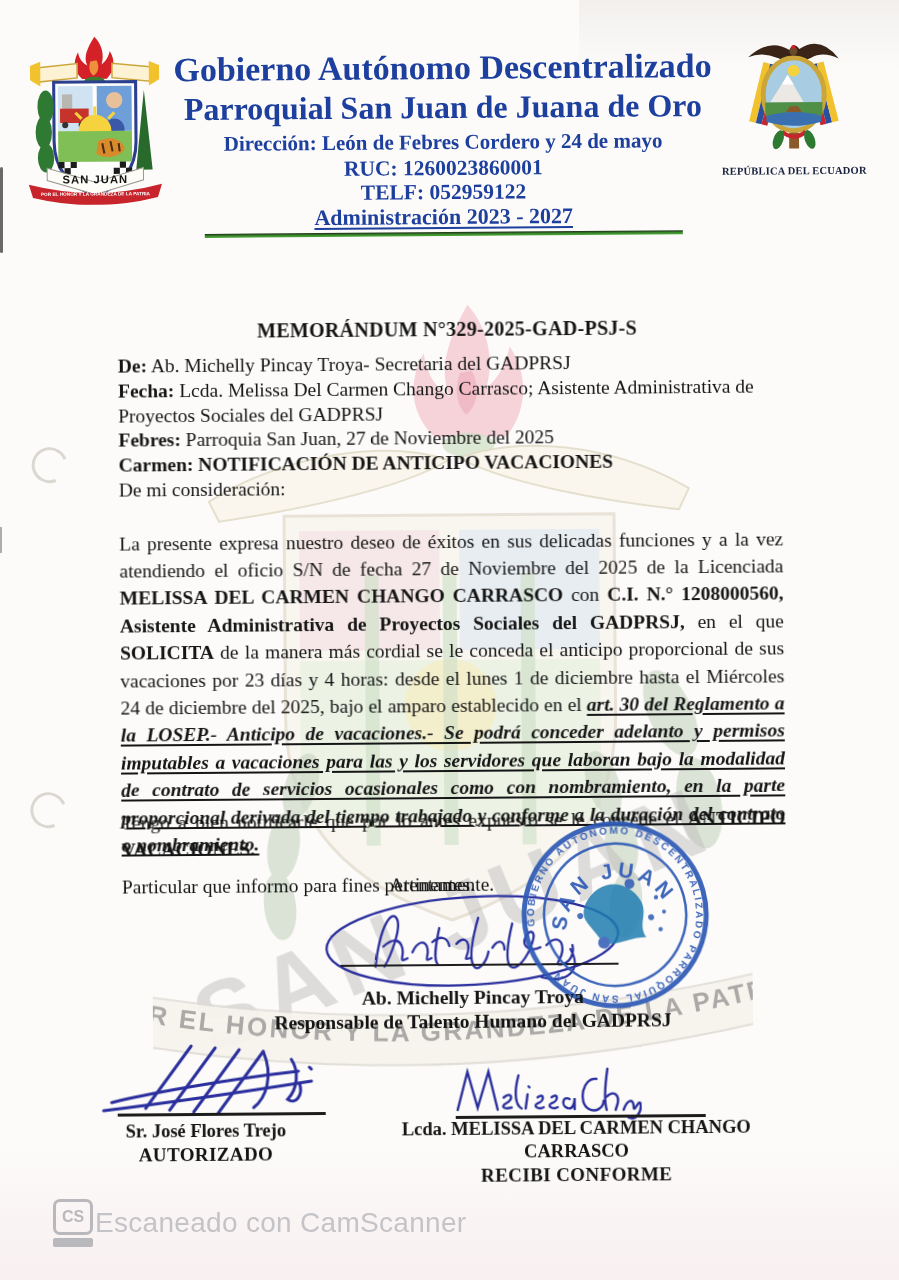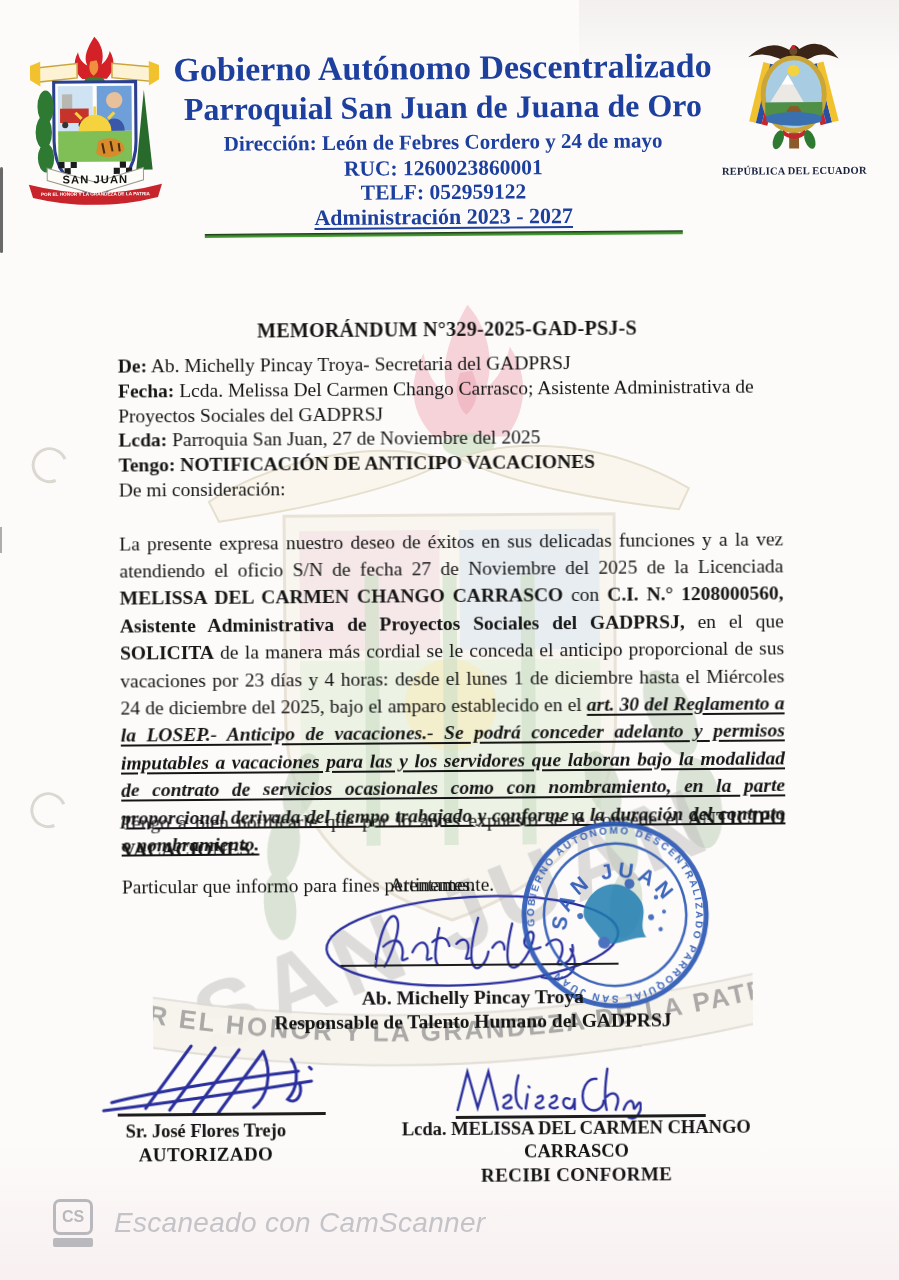--- a/index.html
+++ b/index.html
@@ -68,28 +68,28 @@
   .sig-melissa{left:448px;top:1062px;width:190px;height:62px;}
   .stamp{position:absolute;left:515px;top:818px;width:196px;height:196px;transform:rotate(-15deg);opacity:.92;}
 
   .sig-block{position:absolute;text-align:center;color:#141414;}
   .sig-block .name{font-size:18.5px;font-weight:700;line-height:23px;}
   .sig-block .status{font-size:19px;font-weight:700;line-height:24px;letter-spacing:.4px;}
   .sig-left-block{top:1118px;left:92px;width:220px;}
   .sig-right-block{top:1118px;left:375px;width:395px;}
 
   
-  .footer{position:absolute;top:1199px;left:52px;display:flex;align-items:center;gap:20px;
+  .footer{position:absolute;top:1199px;left:52px;display:flex;align-items:center;gap:1px;
     color:#c4c3c7;font-family:"Liberation Sans",sans-serif;}
   .cs-icon{width:42px;display:flex;flex-direction:column;align-items:center;}
   .cs-key{width:34px;height:30px;border:3px solid #b9b8bc;border-radius:7px;
     display:flex;align-items:center;justify-content:center;
     font-size:16px;font-weight:700;color:#b9b8bc;}
   .cs-base{width:40px;height:9px;background:#b9b8bc;border-radius:2px;margin-top:3px;}
-  .footer-text{font-size:28px;letter-spacing:.3px;font-style:italic;}
+  .footer-text{font-size:28px;letter-spacing:.3px;}
 </style>
 </head>
 <body>
 
 <div class="page">
 
   <div class="tint-top"></div>
   <div class="tint-bottom"></div>
   <div class="edge1"></div>
   <div class="edge2"></div>
@@ -217,22 +217,22 @@
         </svg>
         <div class="caption">REPÚBLICA DEL ECUADOR</div>
       </div>
     </div>
 
     <div class="memo-title">MEMORÁNDUM N°329-2025-GAD-PSJ-S</div>
 
     <div class="meta">
       <div><b>De:</b><span> Ab. Michelly Pincay Troya- Secretaria del GADPRSJ</span></div>
       <div><b>Fecha:</b><span> Lcda. Melissa Del Carmen Chango Carrasco; Asistente Administrativa de Proyectos Sociales del  GADPRSJ</span></div>
-      <div><b>Lcda:</b><span> Parroquia San Juan, 27 de Noviembre del 2025</span></div>
-      <div><b>Tengo:</b><b> NOTIFICACIÓN DE ANTICIPO VACACIONES</b></div>
+      <div><b>Febres:</b><span> Parroquia San Juan, 27 de Noviembre del 2025</span></div>
+      <div><b>Carmen:</b><b> NOTIFICACIÓN DE ANTICIPO VACACIONES</b></div>
       <div>De mi consideración:</div>
     </div>
 
     <p class="body-p p1"><span>La presente expresa nuestro deseo de éxitos en sus delicadas funciones y a la vez atendiendo el oficio S/N de fecha 27 de Noviembre del 2025 de la Licenciada </span><b>MELISSA DEL CARMEN CHANGO CARRASCO</b><span> con </span><b>C.I. N.° 1208000560, Asistente Administrativa de Proyectos Sociales del  GADPRSJ,</b><span> en el que </span><b>SOLICITA</b><span> de la manera más cordial se le conceda el anticipo proporcional de sus vacaciones por 23 días y 4 horas: desde el lunes 1 de diciembre hasta el Miércoles 24 de diciembre del 2025, bajo el amparo establecido en el </span><span class="law">art. 30 del Reglamento a la LOSEP.- Anticipo de vacaciones.- Se podrá conceder adelanto y permisos imputables a vacaciones para las y los servidores que laboran bajo la modalidad de contrato de servicios ocasionales como con nombramiento, en la parte proporcional derivada del tiempo trabajado y conforme a la duración del contrato o nombramiento.</span></p>
 
     <p class="body-p p2"><span>Tengo a bien notificarle que por lo antes expuesto se le concede el </span><b>ANTICIPO VACACIONES.</b></p>
 
     <p class="body-p p3">Particular que informo para fines pertinentes.</p>
 
     <div class="closing">Atentamente.</div>

